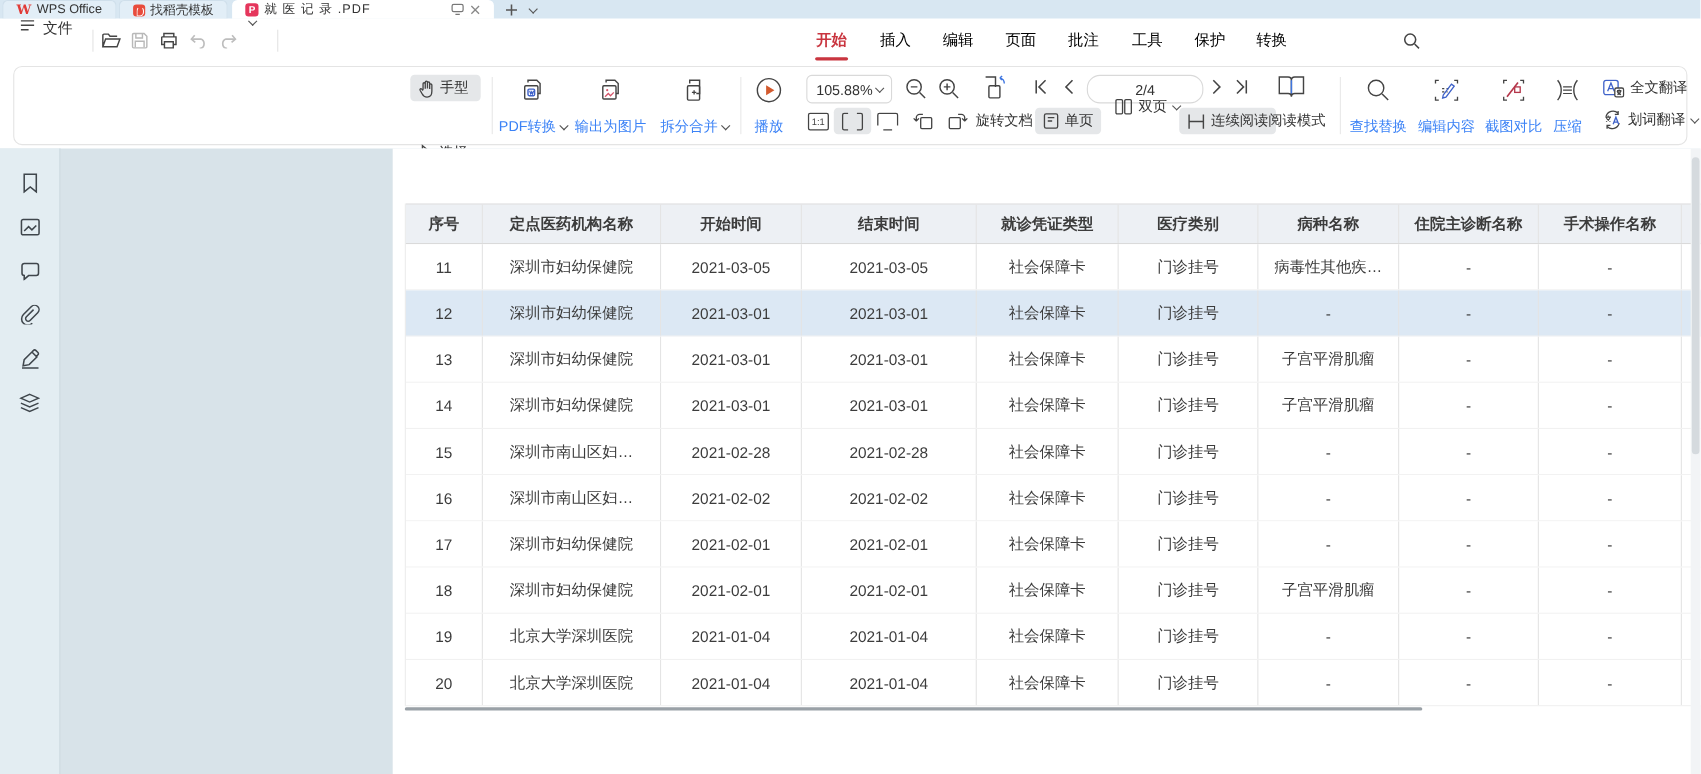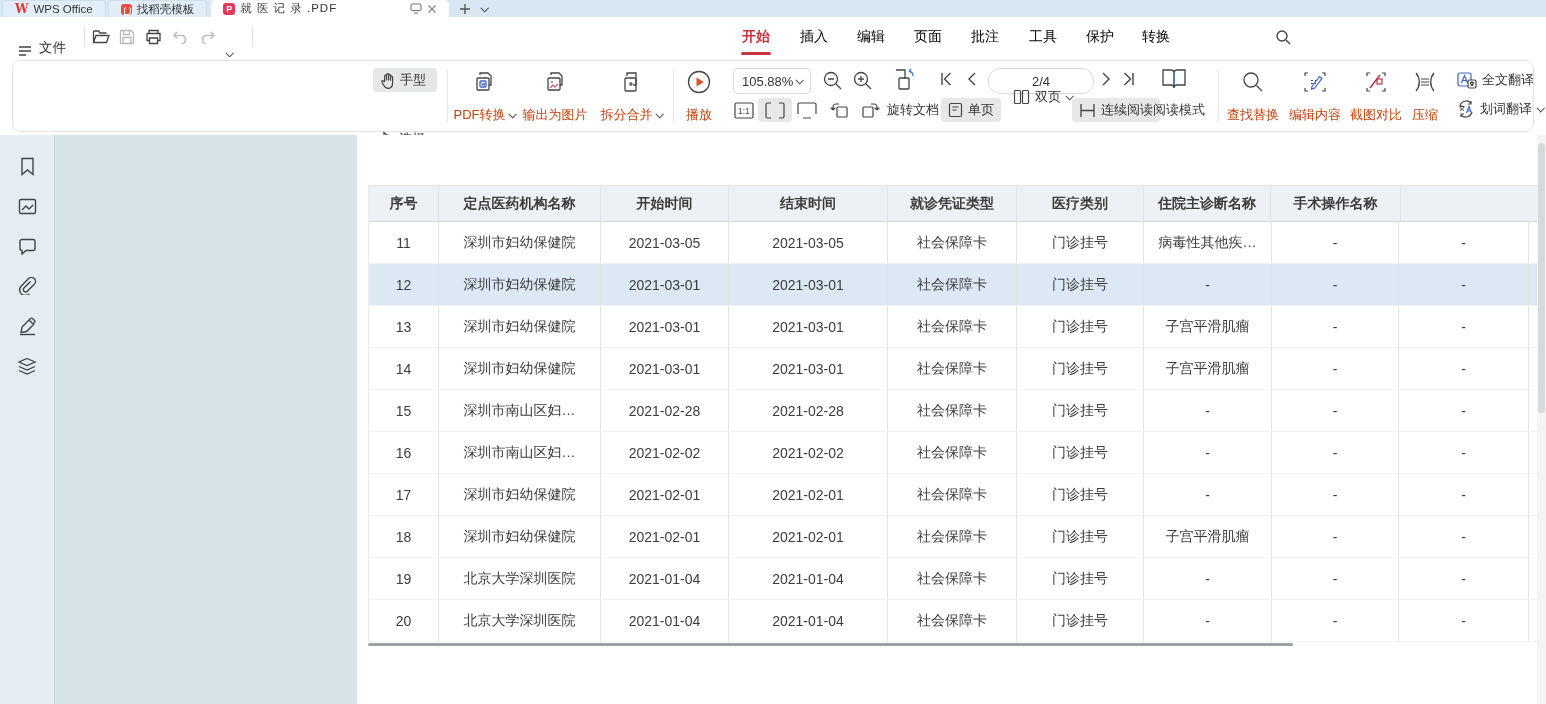--- a/index.html
+++ b/index.html
@@ -18,36 +18,36 @@
 
   .logo-w { color:#e13b37; font-weight:bold; font-size:12px; font-family:"DejaVu Serif",serif; }
   .logo-docer { width:11px; height:11px; border-radius:3px; background:#e84c3d; position:relative; }
   .logo-docer::after { content:""; position:absolute; left:3px; top:2px; width:5px; height:7px;
           border:1.2px solid #fff; border-radius:50% 50% 50% 0; border-top-color:transparent; }
   .logo-pdf { width:12px; height:12px; border-radius:3px; background:#e5365c; color:#fff;
           font-size:9px; font-weight:bold; display:flex; align-items:center; justify-content:center; }
 
   
   #menubar { position:absolute; left:0; top:17px; width:1546px; height:40px; background:#fff; }
-  .mb-item { position:absolute; top:0; height:40px; display:flex; align-items:flex-end; font-size:13.5px; }
+  .mb-item { position:absolute; top:0; height:40px; display:flex; align-items:flex-start; font-size:13.5px; }
   .mb-div { position:absolute; top:10px; height:20px; width:1px; background:#e3e3e3; }
   .menu-tab { position:absolute; top:0; height:40px; display:flex; align-items:center;
               font-size:14px; color:#000000; cursor:default; }
   .menu-tab.active { color:#c9353f; font-weight:bold; }
   .menu-tab.active::after { content:""; position:absolute; left:50%; transform:translateX(-50%);
               bottom:2px; width:30px; height:3px; background:#c9353f; border-radius:2px; }
 
   
   #toolbar { position:absolute; left:0; top:57px; width:1546px; height:78px; background:#fff; }
   .tbox { position:absolute; left:12px; right:12px; top:3px; height:72px;
           border:1px solid #e4e4e4; border-radius:8px; background:#fff; }
   .tb-div { position:absolute; top:13px; height:52px; width:1px; background:#e8e8e8; }
   .bigbtn { position:absolute; top:8px; height:62px; display:flex; flex-direction:column;
             align-items:center; justify-content:space-between; padding:3px 2px; font-size:13px;
-            white-space:nowrap; color:#c2410c; }
+            white-space:nowrap; color:#3b82f6; }
   .bigbtn .ic { height:28px; display:flex; align-items:center; }
   .smallbtn { position:absolute; height:24px; display:flex; align-items:center; gap:5px;
               font-size:13px; padding:0 7px; border-radius:4px; white-space:nowrap; color:#333; }
   .pill { background:#e5e7e9; }
   .chev { width:6px; height:6px; border-right:1.4px solid #555; border-bottom:1.4px solid #555;
           transform:rotate(45deg) translateY(-1px); display:inline-block; }
   .zoombox { position:absolute; left:733px; top:11px; width:78px; height:26px;
              border:1px solid #d9d9d9; border-radius:5px; display:flex; align-items:center;
              justify-content:space-between; padding:0 8px; font-size:13px; }
   .pagebox { position:absolute; left:988px; top:11px; width:106px; height:26px;
@@ -486,20 +486,21 @@
 
   <div id="page">
     <div class="ptable">
       <div class="trow thead">
         <div class="tcell c0">序号</div>
         <div class="tcell c1">定点医药机构名称</div>
         <div class="tcell c2">开始时间</div>
         <div class="tcell c3">结束时间</div>
         <div class="tcell c4">就诊凭证类型</div>
         <div class="tcell c5">医疗类别</div>
+        <div class="tcell c6">病种名称</div>
         <div class="tcell c7">住院主诊断名称</div>
         <div class="tcell c8">手术操作名称</div>
         <div class="tcell c9"></div>
       </div>
       <div>
           <div class="trow">
             <div class="tcell c0">11</div>
             <div class="tcell c1">深圳市妇幼保健院</div>
             <div class="tcell c2">2021-03-05</div>
             <div class="tcell c3">2021-03-05</div>

